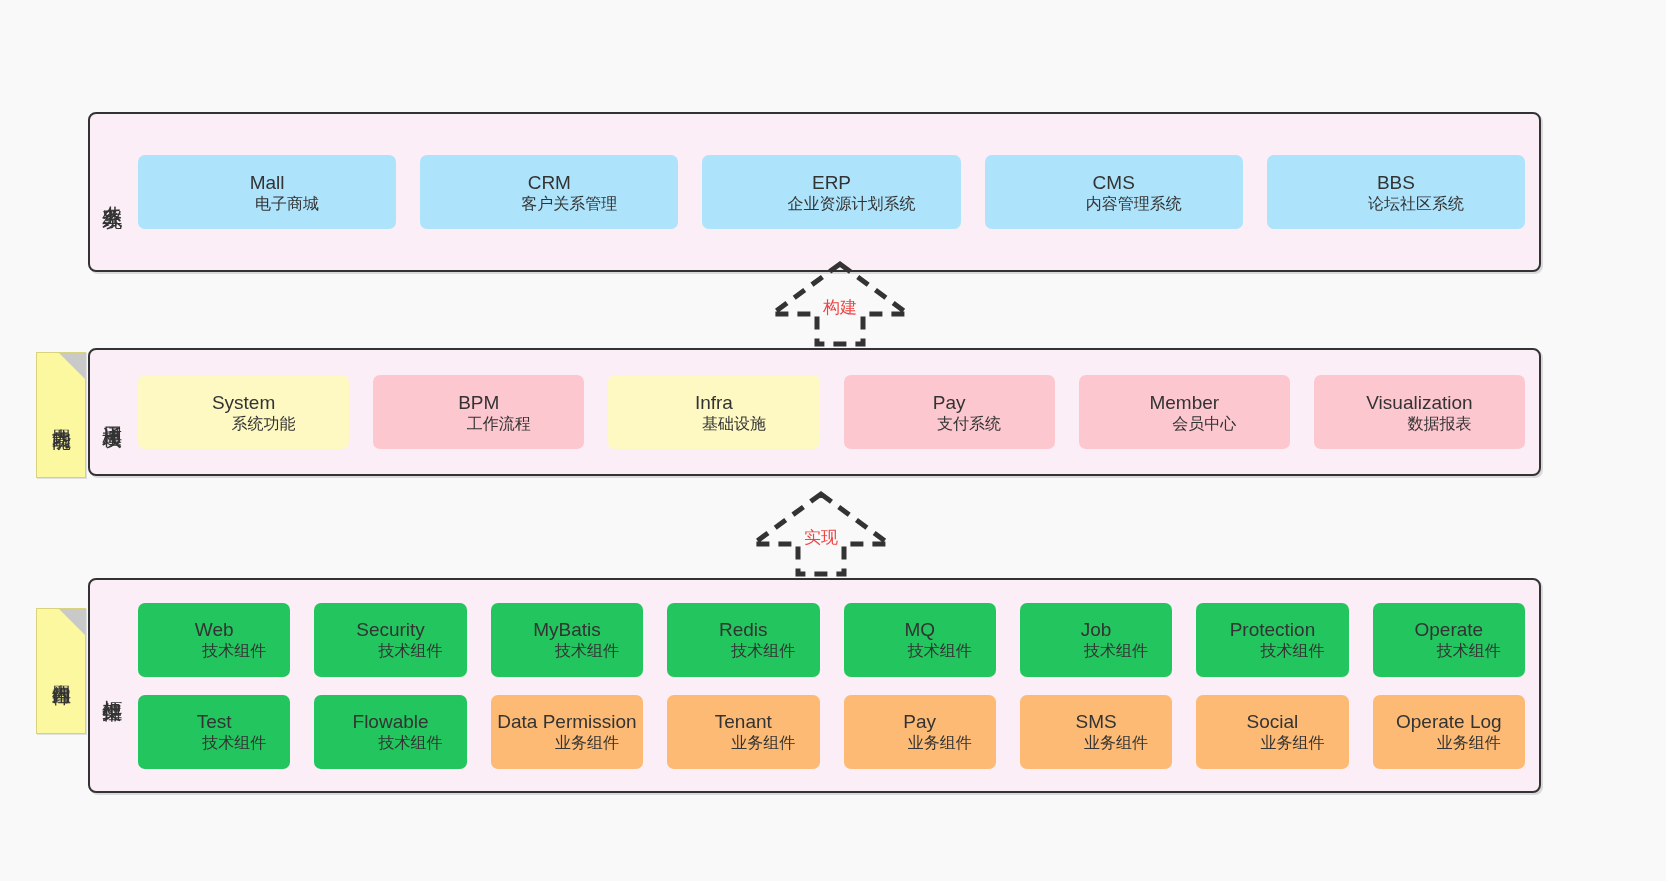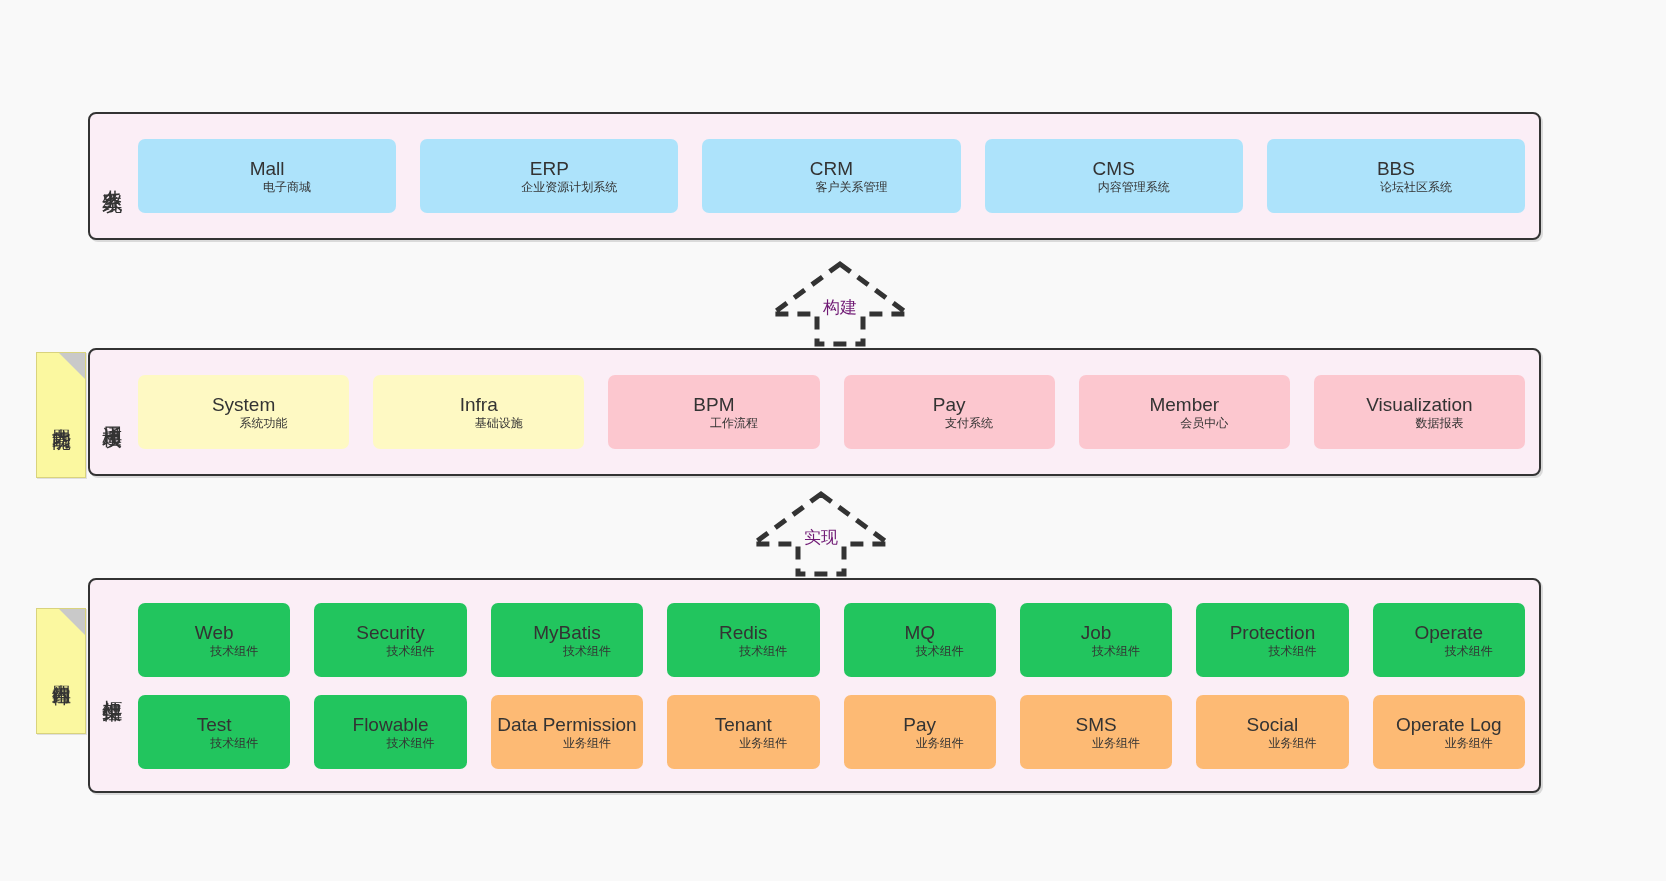--- a/index.html
+++ b/index.html
@@ -68,32 +68,32 @@
     display: flex;
     flex-direction: column;
     align-items: center;
     justify-content: center;
     text-align: center;
     line-height: 1.22;
     box-sizing: border-box;
     padding: 4px 6px;
   }
   .card .t1 { font-size: 19px; }
-  .card .t2 { font-size: 12px; margin-left: 40px; }
+  .card .t2 { font-size: 16px; margin-left: 40px; }
   .card .t1, .card .t2 { display:block; }
 
   
   .c-blue        { background: #ade3fb; }
   .c-red         { background: #fef9c3; }
   .c-pink        { background: #fcc7cf; }
   .c-green       { background: #22c55e; }
   .c-green-light { background: #fdba74; }
 
   
-  #layer-business  { left: 88px;  top: 112px; width: 1453px; height: 128px; }
+  #layer-business  { left: 88px;  top: 112px; width: 1453px; height: 160px; }
   #layer-modules   { left: 88px;  top: 348px; width: 1453px; height: 128px; }
   #layer-framework { left: 88px;  top: 578px; width: 1453px; height: 215px; }
 
   #layer-business  .card,
   #layer-modules   .card { height: 74px; }
   #layer-framework .card { height: 74px; }
 
   
   .note {
     position: absolute;
@@ -127,47 +127,47 @@
   .arrow {
     position: absolute;
   }
   .arrow svg { display: block; }
   .arrow-label {
     position: absolute;
     left: 0; right: 0;
     top: 38px;
     text-align: center;
     font-size: 17px;
-    color: #701a75;
+    color: #ef4444;
     background: transparent;
     pointer-events: none;
   }
   #arrow-build     { left: 760px; top: 258px; width: 160px; height: 92px; }
   #arrow-implement { left: 741px; top: 488px; width: 160px; height: 92px; }
 </style>
 </head>
 <body>
 
 <div class="canvas">
 
   <div class="layer" id="layer-business">
     <div class="layer-title">业务系统</div>
     <div class="layer-body">
       <div class="row">
         <div class="card c-blue">
           <span class="t1">Mall</span>
           <span class="t2">电子商城</span>
         </div>
         <div class="card c-blue">
+          <span class="t1">CRM</span>
+          <span class="t2">客户关系管理</span>
+        </div>
+        <div class="card c-blue">
           <span class="t1">ERP</span>
           <span class="t2">企业资源计划系统</span>
-        </div>
-        <div class="card c-blue">
-          <span class="t1">CRM</span>
-          <span class="t2">客户关系管理</span>
         </div>
         <div class="card c-blue">
           <span class="t1">CMS</span>
           <span class="t2">内容管理系统</span>
         </div>
         <div class="card c-blue">
           <span class="t1">BBS</span>
           <span class="t2">论坛社区系统</span>
         </div>
       </div>
@@ -182,27 +182,27 @@
   </div>
 
   <div class="layer" id="layer-modules">
     <div class="layer-title">通用模块</div>
     <div class="layer-body">
       <div class="row">
         <div class="card c-red">
           <span class="t1">System</span>
           <span class="t2">系统功能</span>
         </div>
+        <div class="card c-pink">
+          <span class="t1">BPM</span>
+          <span class="t2">工作流程</span>
+        </div>
         <div class="card c-red">
           <span class="t1">Infra</span>
           <span class="t2">基础设施</span>
-        </div>
-        <div class="card c-pink">
-          <span class="t1">BPM</span>
-          <span class="t2">工作流程</span>
         </div>
         <div class="card c-pink">
           <span class="t1">Pay</span>
           <span class="t2">支付系统</span>
         </div>
         <div class="card c-pink">
           <span class="t1">Member</span>
           <span class="t2">会员中心</span>
         </div>
         <div class="card c-pink">

